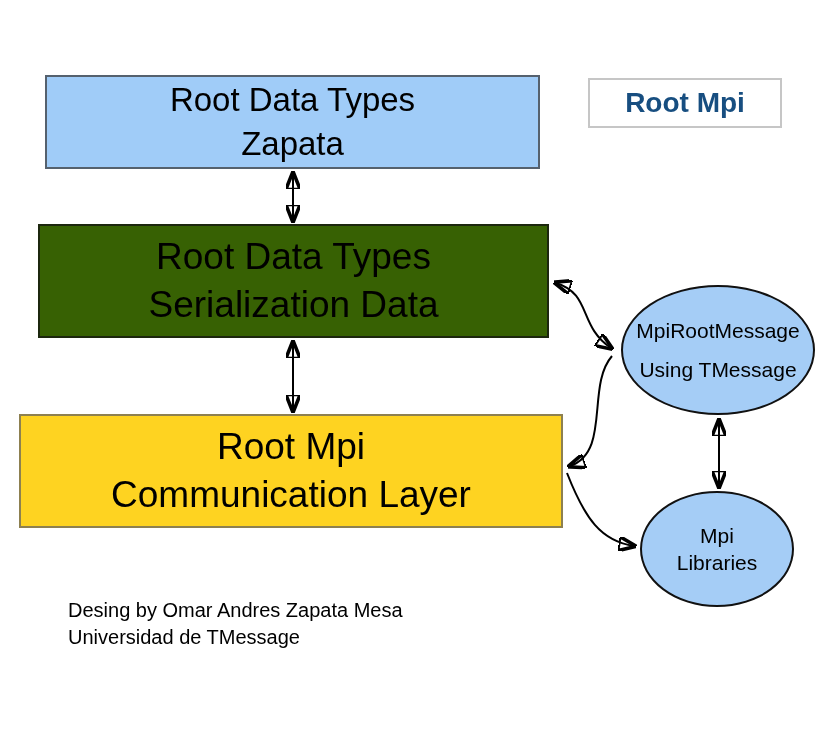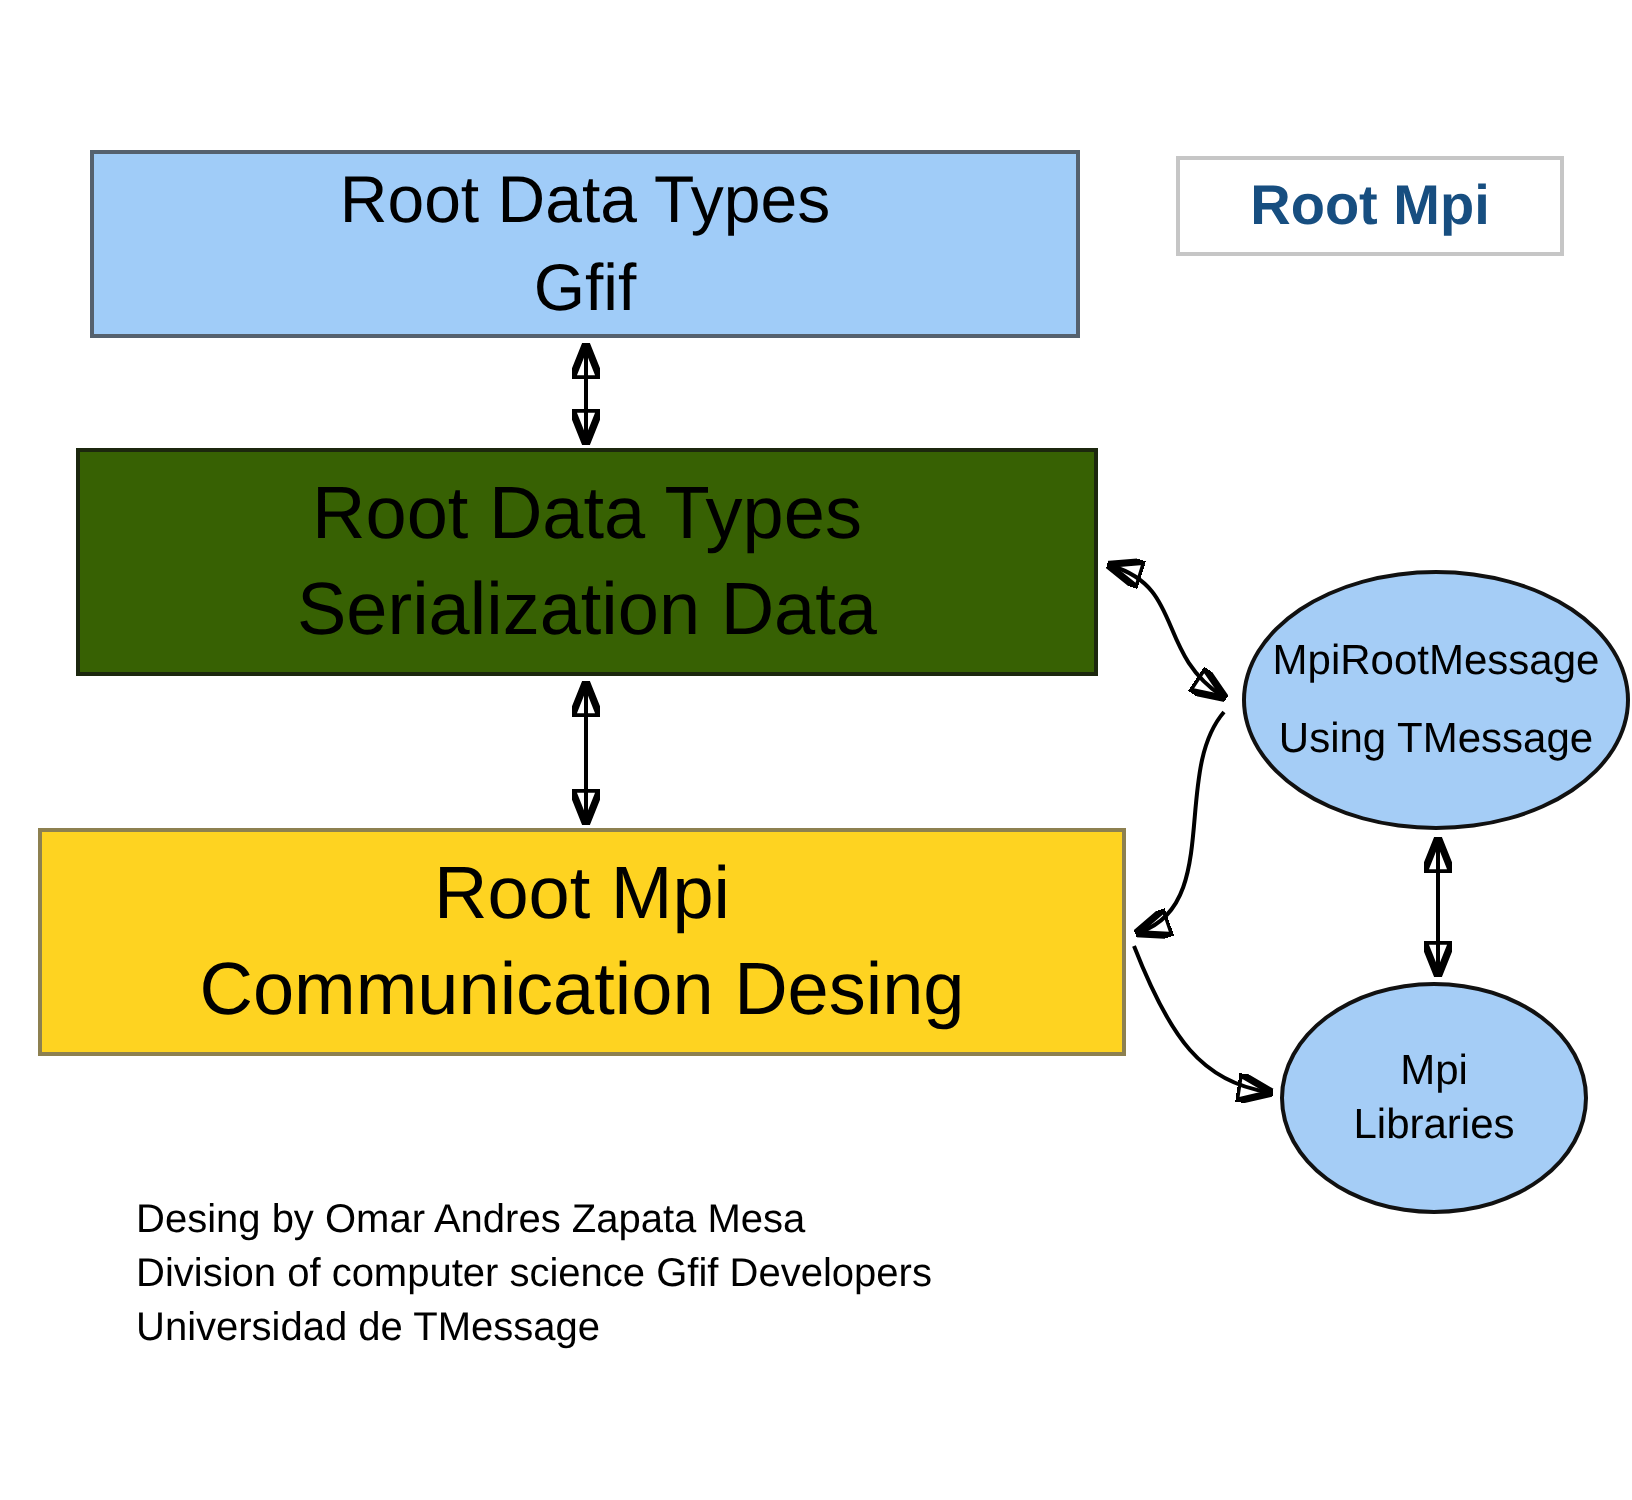--- a/index.html
+++ b/index.html
@@ -60,50 +60,49 @@
   }
   #arrows path{fill:none;stroke:#000;stroke-width:2;}
 </style>
 </head>
 <body>
 
 <div id="canvas">
 
   <div class="box" id="layer-top">
     <span class="layer-text">Root Data Types</span>
-    <span class="layer-text">Gfif</span>
+    <span class="layer-text">Zapata</span>
   </div>
 
   <div id="badge">
     <span>Root Mpi</span>
   </div>
 
   <div class="box" id="layer-mid">
     <span class="layer-text">Root Data Types</span>
     <span class="layer-text">Serialization Data</span>
   </div>
 
   <div class="box" id="layer-bottom">
     <span class="layer-text">Root Mpi</span>
-    <span class="layer-text">Communication Desing</span>
+    <span class="layer-text">Communication Layer</span>
   </div>
 
   <div class="ellipse" id="node-msg">
     <span class="node-text">MpiRootMessage</span>
     <span class="node-text">Using TMessage</span>
   </div>
 
   <div class="ellipse" id="node-lib">
     <span class="node-text">Mpi</span>
     <span class="node-text">Libraries</span>
   </div>
 
   <div id="credits">
     <div>Desing by Omar Andres Zapata Mesa</div>
-    <div>Division of computer science Gfif Developers</div>
     <div>Universidad de TMessage</div>
   </div>
 
   <svg id="arrows" viewBox="0 0 816 750" xmlns="http://www.w3.org/2000/svg">
     <defs>
       <marker id="ah" viewBox="0 0 10 8" refX="8.6" refY="4" markerWidth="9" markerHeight="7.2" orient="auto-start-reverse">
         <path d="M0,0 L10,4 L0,8 z" fill="#000" stroke="none"></path>
       </marker>
     </defs>
     <path d="M 293 174 L 293 220" marker-start="url(#ah)" marker-end="url(#ah)"></path>

